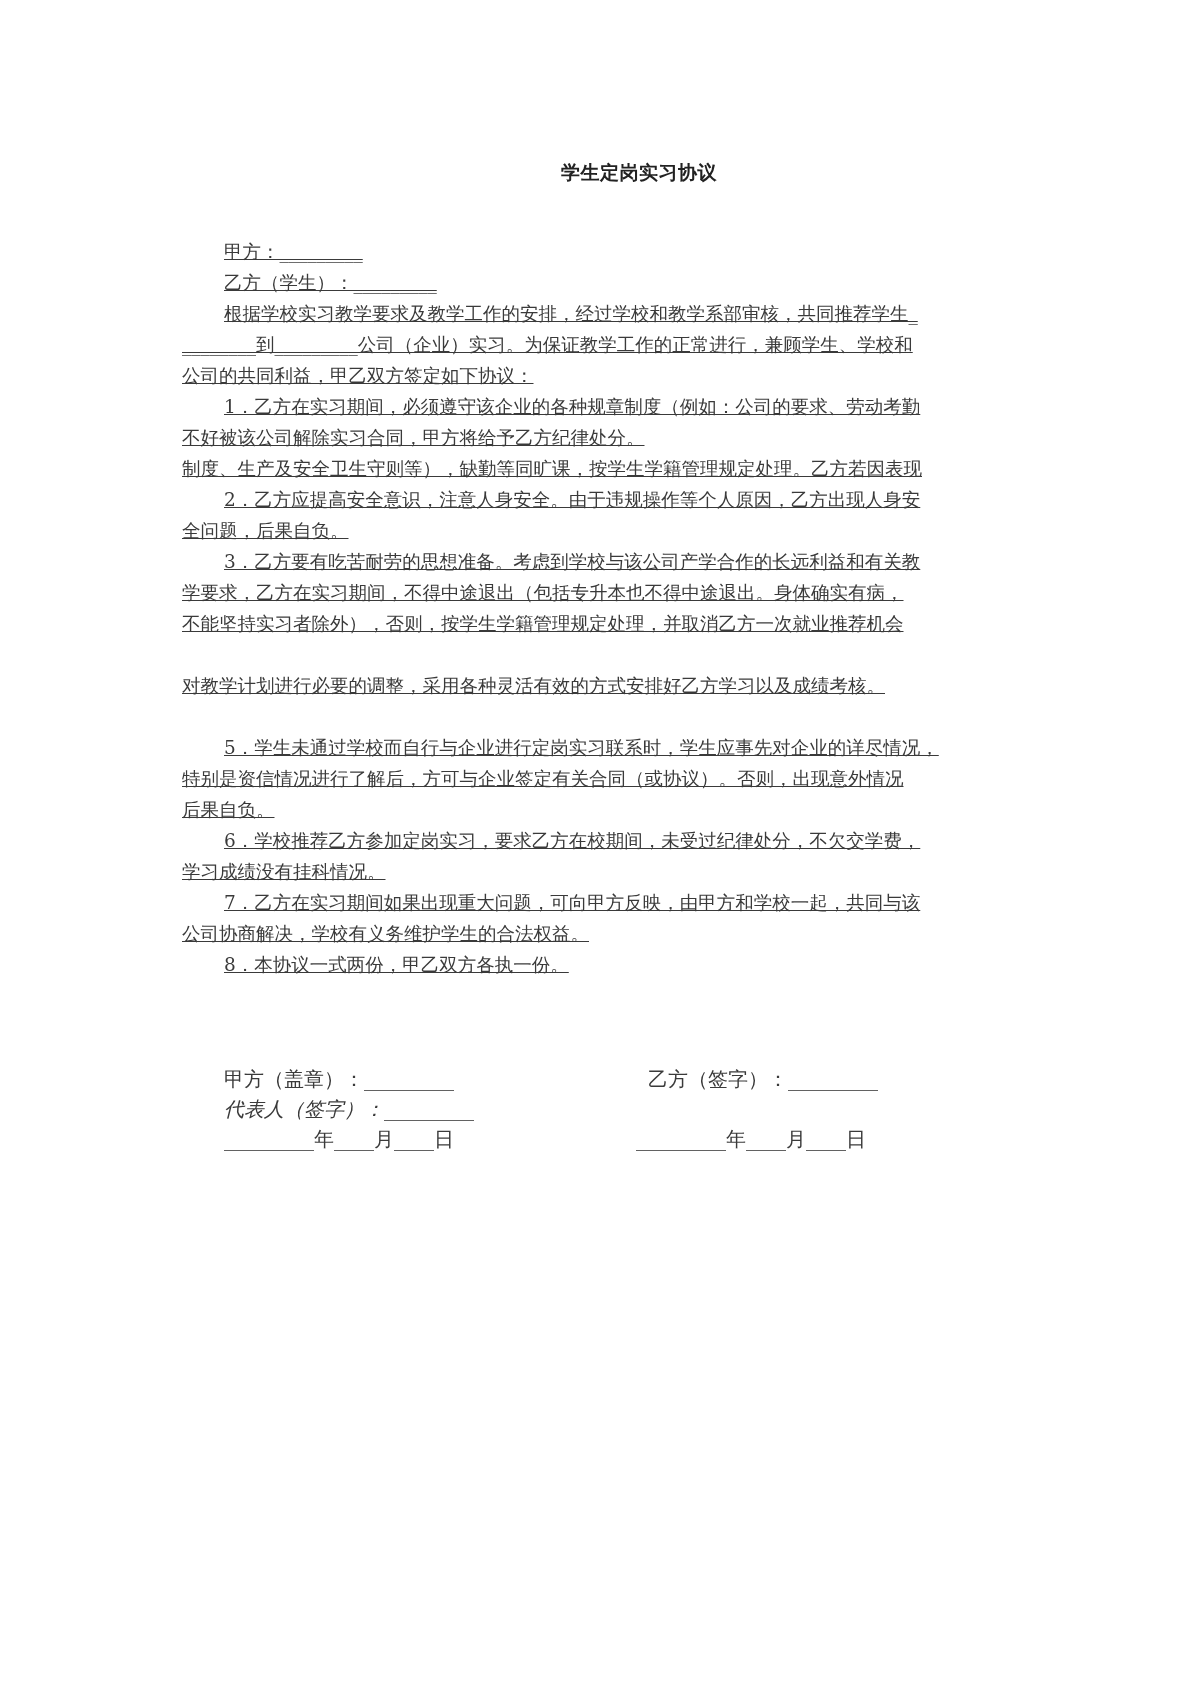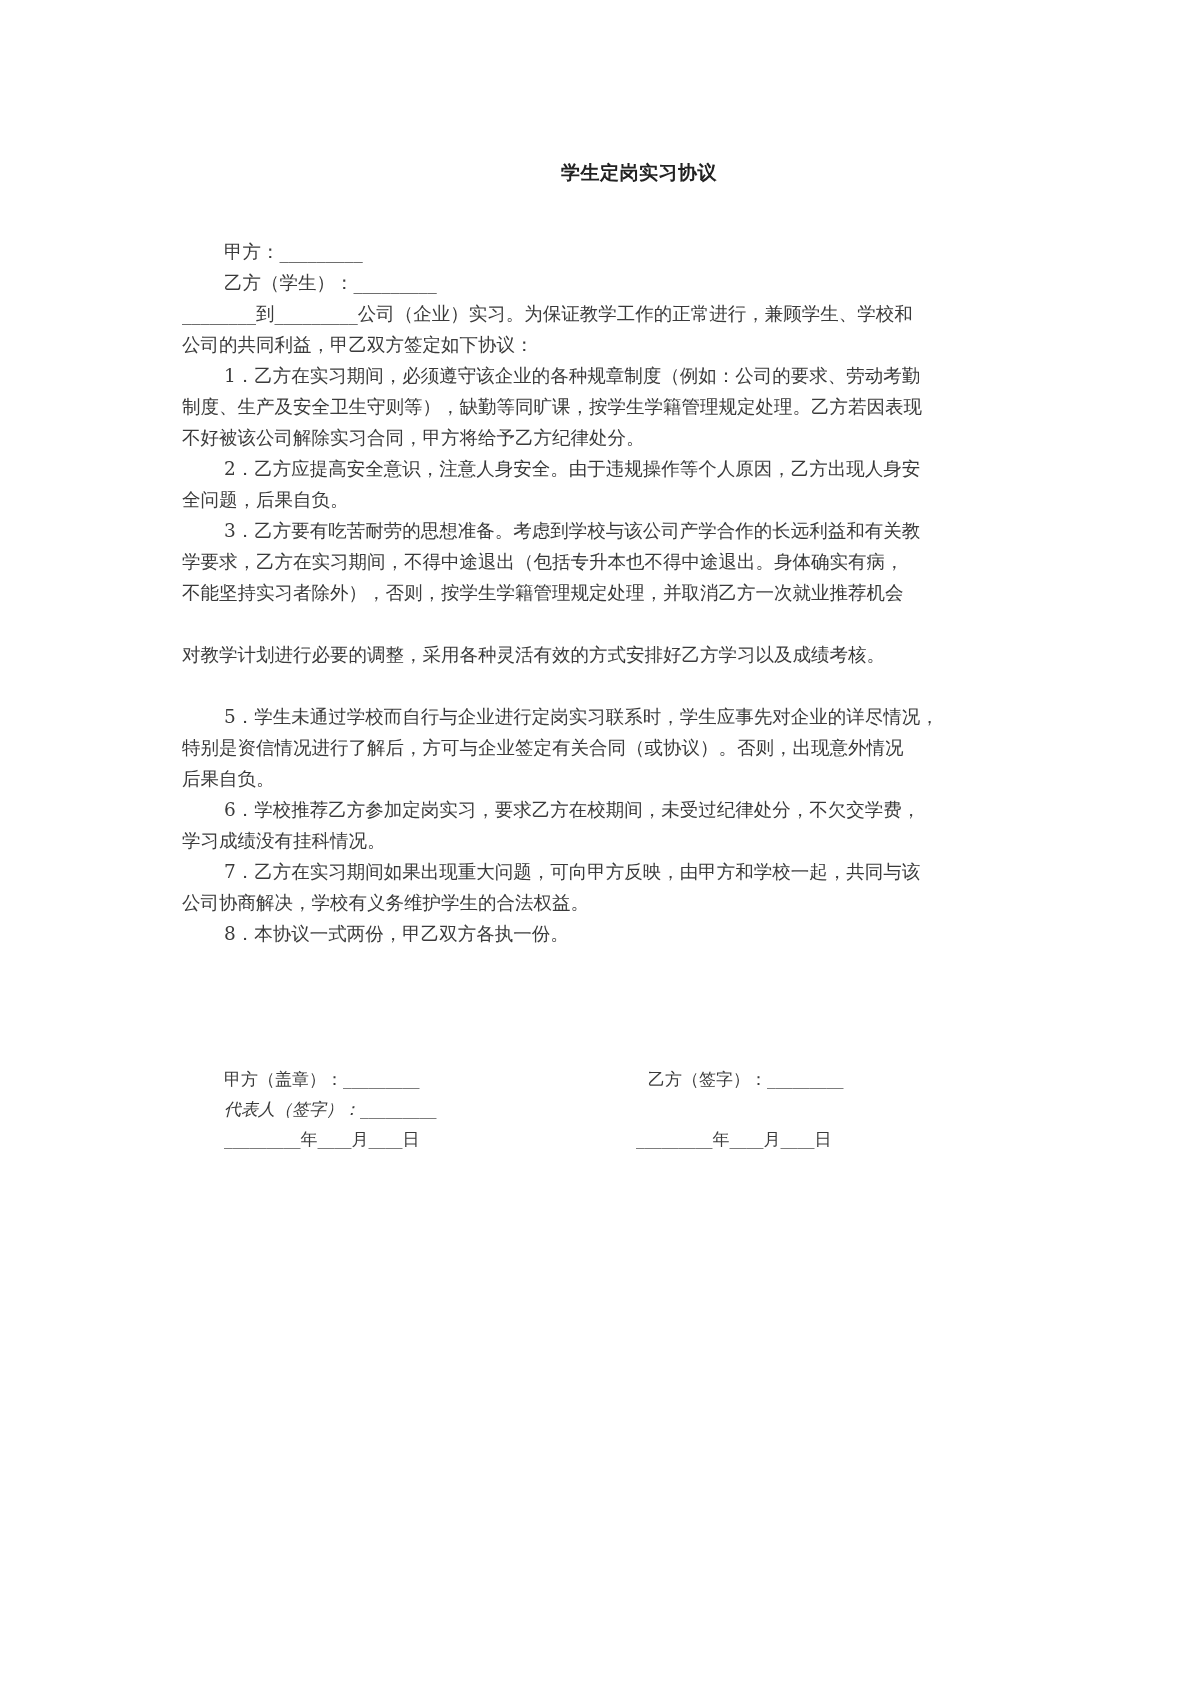--- a/index.html
+++ b/index.html
@@ -47,43 +47,44 @@
       height: 31px;
     }
     .indent {
       padding-left: 42px;
     }
     .gap {
       height: 31px;
     }
     .sig {
       position: absolute;
-      font-size: 17px;
+      font-size: 20px;
       line-height: 31px;
       color: #3a3a3a;
       white-space: nowrap;
     }
   </style>
 </head>
 <body>
 
 <div class="page">
 
   <div class="title">学生定岗实习协议</div>
 
-  <div class="body-text" style="top:236px;">
+  <div class="body-text" style="top:236px;text-decoration:underline;">
     <span class="line indent">甲方：_________</span>
     <span class="line indent">乙方（学生）：_________</span>
 
+    <span class="line indent">根据学校实习教学要求及教学工作的安排，经过学校和教学系部审核，共同推荐学生_</span>
     <span class="line">________到_________公司（企业）实习。为保证教学工作的正常进行，兼顾学生、学校和</span>
     <span class="line">公司的共同利益，甲乙双方签定如下协议：</span>
 
     <span class="line indent">1．乙方在实习期间，必须遵守该企业的各种规章制度（例如：公司的要求、劳动考勤</span>
+    <span class="line">不好被该公司解除实习合同，甲方将给予乙方纪律处分。</span>
     <span class="line">制度、生产及安全卫生守则等），缺勤等同旷课，按学生学籍管理规定处理。乙方若因表现</span>
-    <span class="line">不好被该公司解除实习合同，甲方将给予乙方纪律处分。</span>
 
     <span class="line indent">2．乙方应提高安全意识，注意人身安全。由于违规操作等个人原因，乙方出现人身安</span>
     <span class="line">全问题，后果自负。</span>
 
     <span class="line indent">3．乙方要有吃苦耐劳的思想准备。考虑到学校与该公司产学合作的长远利益和有关教</span>
     <span class="line">学要求，乙方在实习期间，不得中途退出（包括专升本也不得中途退出。身体确实有病，</span>
     <span class="line">不能坚持实习者除外），否则，按学生学籍管理规定处理，并取消乙方一次就业推荐机会</span>
     <span class="line gap"></span>
 
     <span class="line">对教学计划进行必要的调整，采用各种灵活有效的方式安排好乙方学习以及成绩考核。</span>

